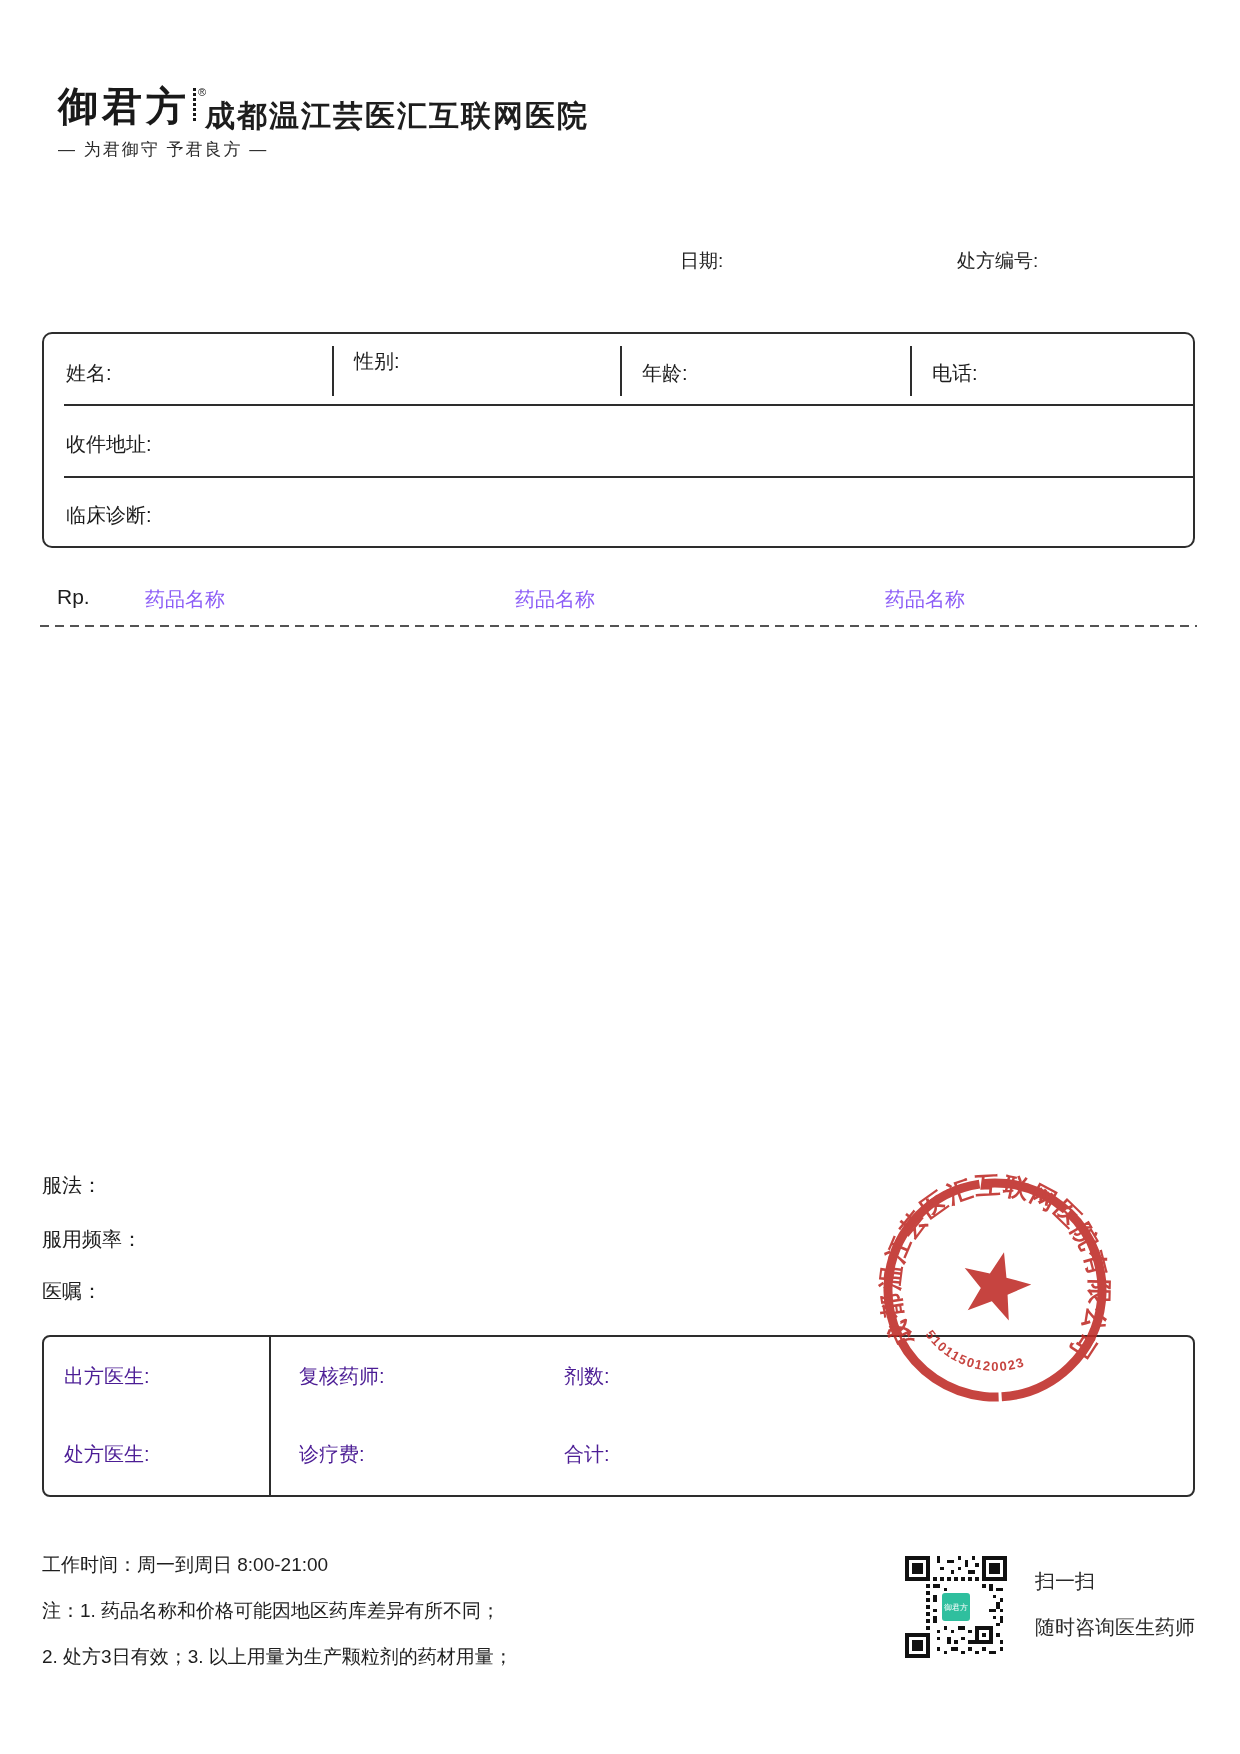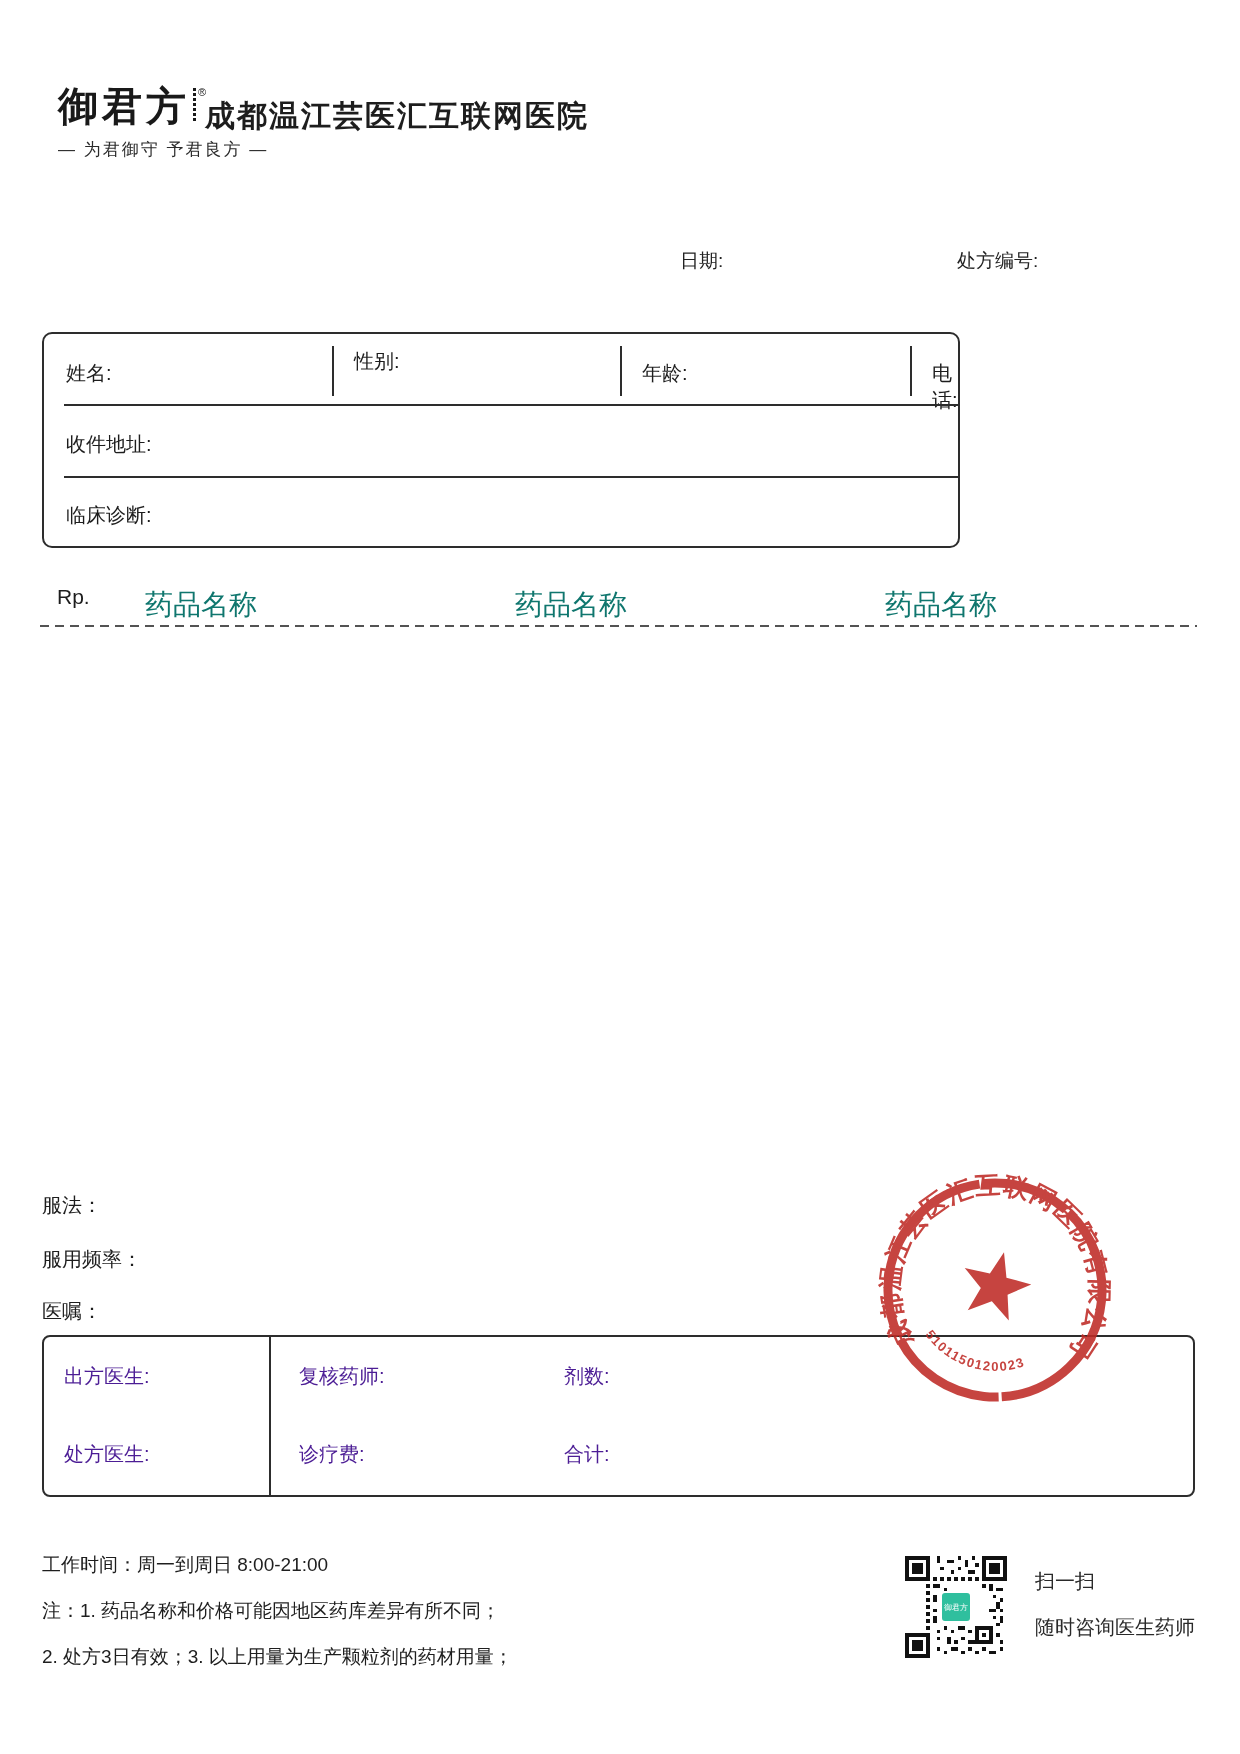--- a/index.html
+++ b/index.html
@@ -17,32 +17,32 @@
     background:repeating-linear-gradient(#191919 0 3px, transparent 3px 5px); }
   .logo-tagline { margin-top:12px; font-size:17px; letter-spacing:2px; color:#2b2b2b; white-space:nowrap; }
   .hospital-title { position:absolute; left:205px; top:96px; font-size:30px; font-weight:bold;
     letter-spacing:2px; color:#1d1d1d; }
   
   .notice-line { position:absolute; top:248px; font-size:19px; color:#222; }
   .notice-text { left:42px; }
   .date-label { left:680px; }
   .rxno-label { left:957px; }
   
-  .patient-box { position:absolute; left:42px; top:332px; width:918px; height:216px;
+  .patient-box { position:absolute; left:42px; top:332px; width:1153px; height:216px;
     border:2px solid #2d2d2d; border-radius:10px; box-sizing:border-box; }
   .pb-label { position:absolute; font-size:20px; color:#1d1d1d; }
   .pb-vsep { position:absolute; top:12px; height:50px; width:2px; background:#2d2d2d; }
   .pb-hline { position:absolute; left:20px; right:0; height:2px; background:#2d2d2d; }
   
   .rp-label { position:absolute; left:57px; top:585px; font-size:21px; color:#1d1d1d; }
-  .rx-col { position:absolute; top:586px; font-size:28px; color:#0f766e; }
+  .rx-col { position:absolute; top:586px; font-size:20px; color:#8b5cf6; }
   .dashed-line { position:absolute; left:40px; top:625px; width:1157px; height:2px;
     background:repeating-linear-gradient(90deg,#535353 0 9px, transparent 9px 15px); }
   
-  .instr-label { position:absolute; left:42px; font-size:20px; color:#1d1d1d;margin-top:20px; }
+  .instr-label { position:absolute; left:42px; font-size:20px; color:#1d1d1d; }
   
   .stamp { position:absolute; left:877px; top:1172px; width:236px; height:236px; z-index:5; }
   
   .doctor-box { position:absolute; left:42px; top:1335px; width:1153px; height:162px;
     border:2px solid #2d2d2d; border-radius:8px; box-sizing:border-box; background:transparent; }
   .db-vsep { position:absolute; left:225px; top:0; bottom:0; width:2px; background:#2d2d2d; }
   .db-label { position:absolute; font-size:20px; color:#4c1d95; }
   
   .footer-line { position:absolute; left:42px; font-size:19px; color:#1e1e1e; }
   .qr-box { position:absolute; left:905px; top:1556px; width:102px; height:102px; }

